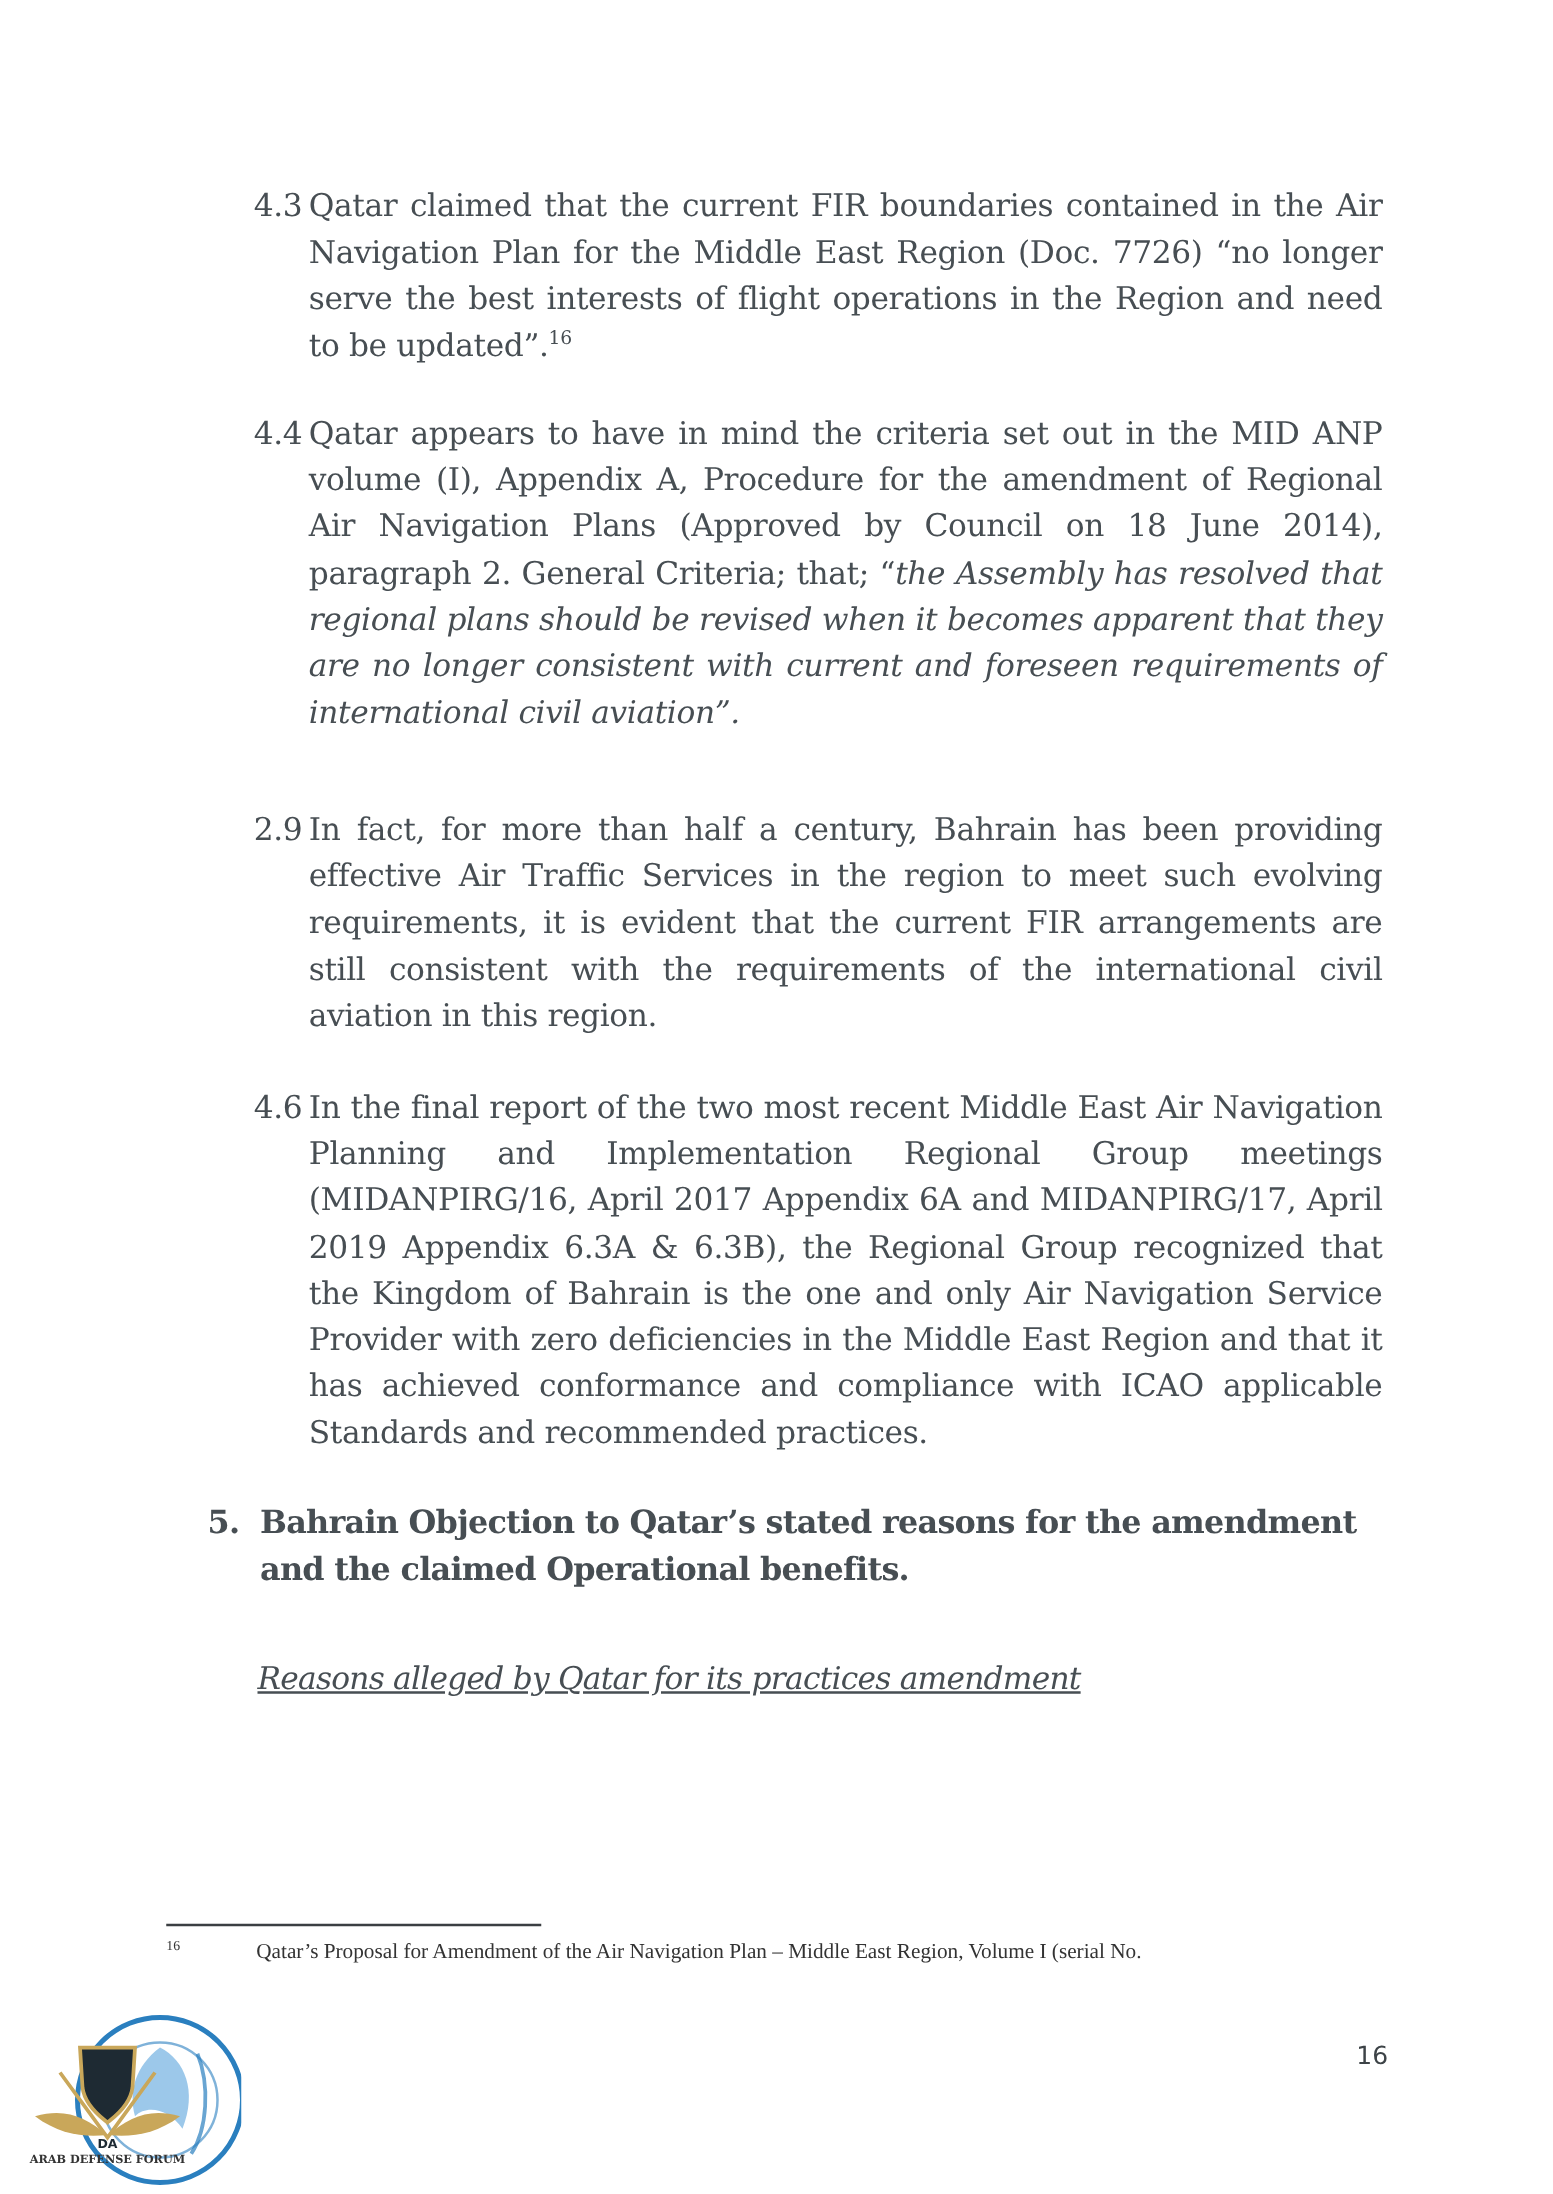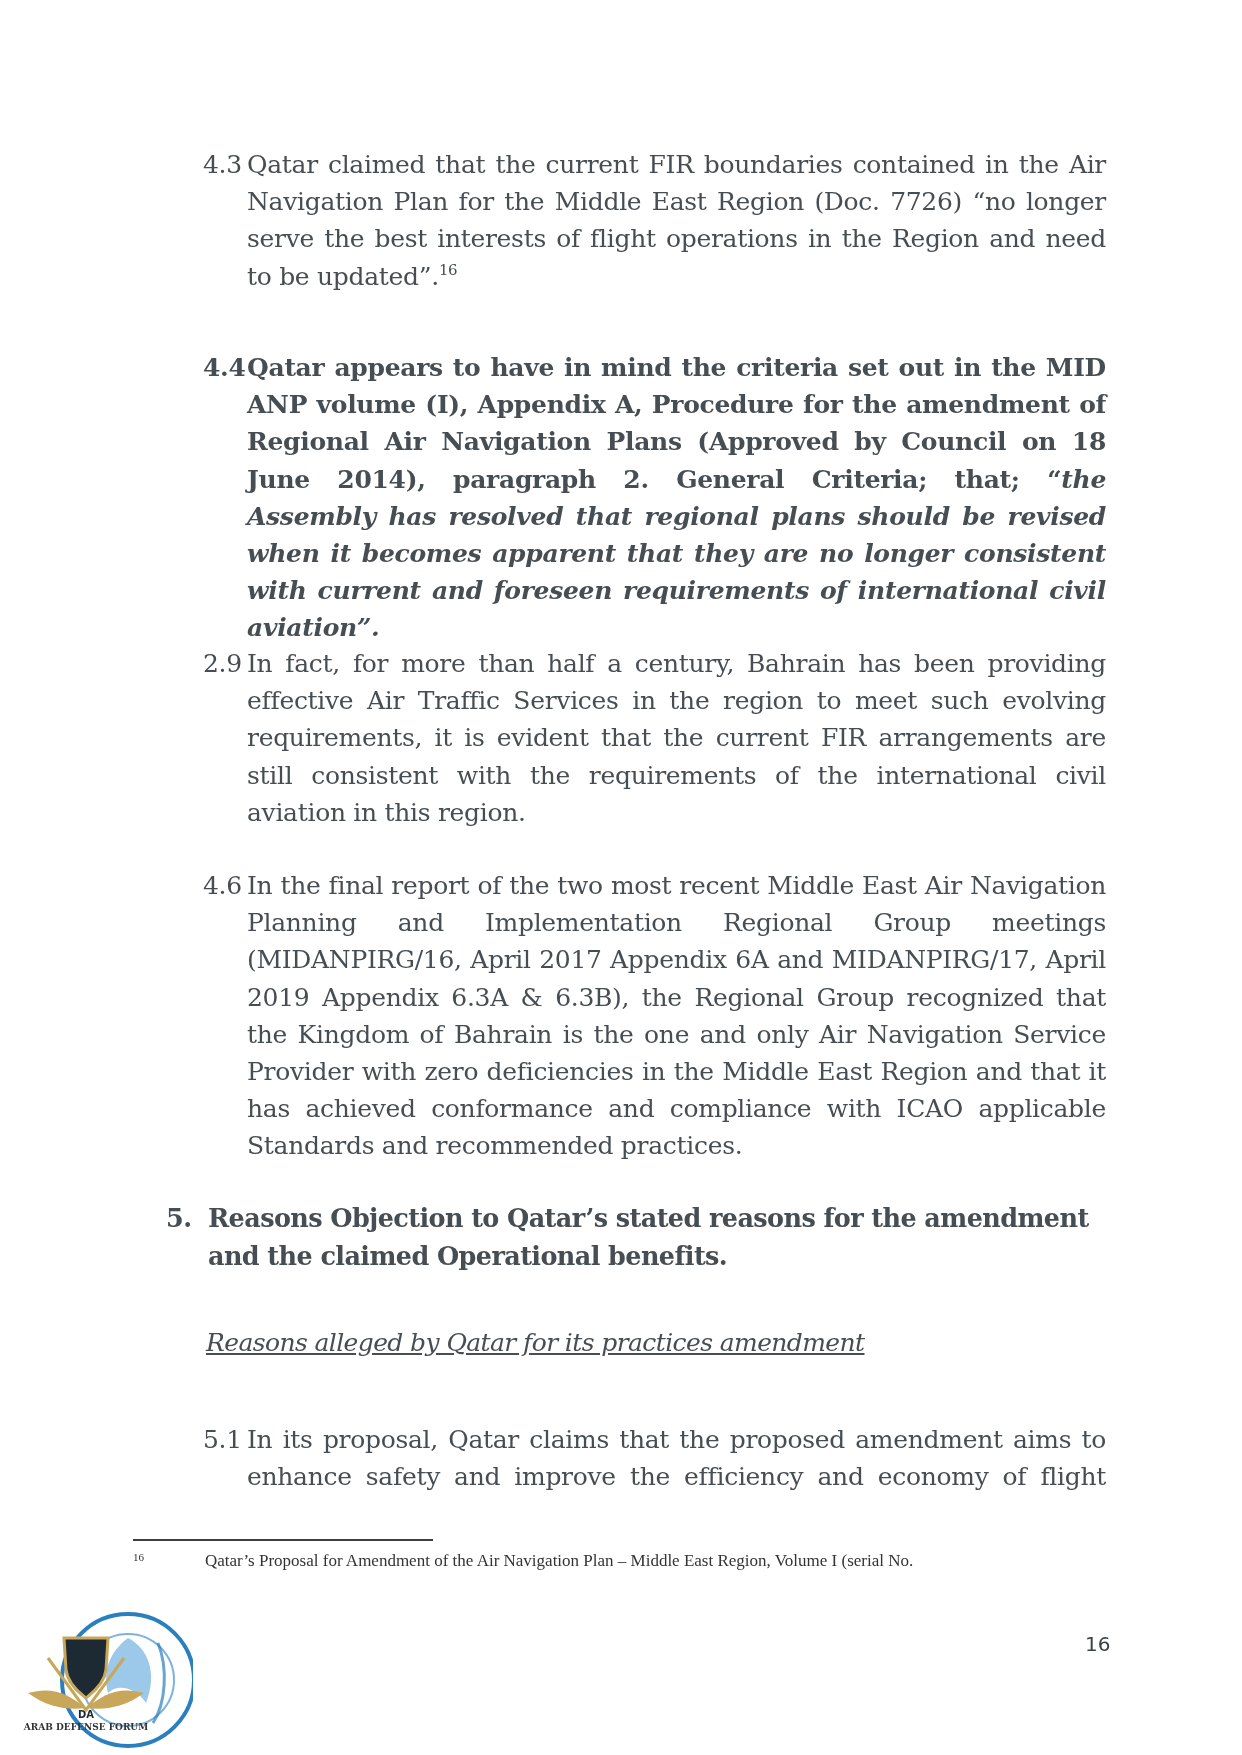--- a/index.html
+++ b/index.html
@@ -26,46 +26,42 @@
 </head>
 <body>
 
 <div class="page">
 
   <div class="para" style="top:146px;">
     <span class="num">4.3</span>
     <span class="body last-left"><span>Qatar claimed that the current FIR boundaries contained in the Air Navigation Plan for the Middle East Region (Doc. 7726) “no longer serve the best interests of flight operations in the Region and need to be updated”.</span><sup class="fn">16</sup></span>
   </div>
 
-  <div class="para" style="top:349px;font-weight:bold;">
+  <div class="para" style="top:328px;">
     <span class="num">4.4</span>
     <span class="body last-left"><span>Qatar appears to have in mind the criteria set out in the MID ANP volume (I), Appendix A, Procedure for the amendment of Regional Air Navigation Plans (Approved by Council on 18 June 2014), paragraph 2. General Criteria; that; “</span><span class="it">the Assembly has resolved that regional plans should be revised when it becomes apparent that they are no longer consistent with current and foreseen requirements of international civil aviation”.</span></span>
   </div>
 
   <div class="para" style="top:645px;">
     <span class="num">2.9</span>
     <span class="body last-left">In fact, for more than half a century, Bahrain has been providing effective Air Traffic Services in the region to meet such evolving requirements, it is evident that the current FIR arrangements are still consistent with the requirements of the international civil aviation in this region.</span>
   </div>
 
   <div class="para" style="top:867px;">
     <span class="num">4.6</span>
     <span class="body last-left">In the final report of the two most recent Middle East Air Navigation Planning and Implementation Regional Group meetings (MIDANPIRG/16, April 2017 Appendix 6A and MIDANPIRG/17, April 2019 Appendix 6.3A &amp; 6.3B), the Regional Group recognized that the Kingdom of Bahrain is the one and only Air Navigation Service Provider with zero deficiencies in the Middle East Region and that it has achieved conformance and compliance with ICAO applicable Standards and recommended practices.</span>
   </div>
 
   <div class="heading" style="top:1199px;">
     <span class="num">5.</span>
-    <span class="body">Reasons Objection to Qatar’s stated reasons for the amendment and the claimed Operational benefits.</span>
+    <span class="body">Bahrain Objection to Qatar’s stated reasons for the amendment and the claimed Operational benefits.</span>
   </div>
 
   <div class="subhead">Reasons alleged by Qatar for its practices amendment</div>
 
-  <div class="para" style="top:1421px;">
-    <span class="num">5.1</span>
-    <span class="body">In its proposal, Qatar claims that the proposed amendment aims to enhance safety and improve the efficiency and economy of flight</span>
-  </div>
 
   <div class="fn-rule"></div>
   <div class="footnote">
     <span class="fn-num">16</span>
     <span class="line1">Qatar’s Proposal for Amendment of the Air Navigation Plan – Middle East Region, Volume I (serial No.</span>
   </div>
 
   <div class="page-number">16</div>
 
   <div class="stamp">

